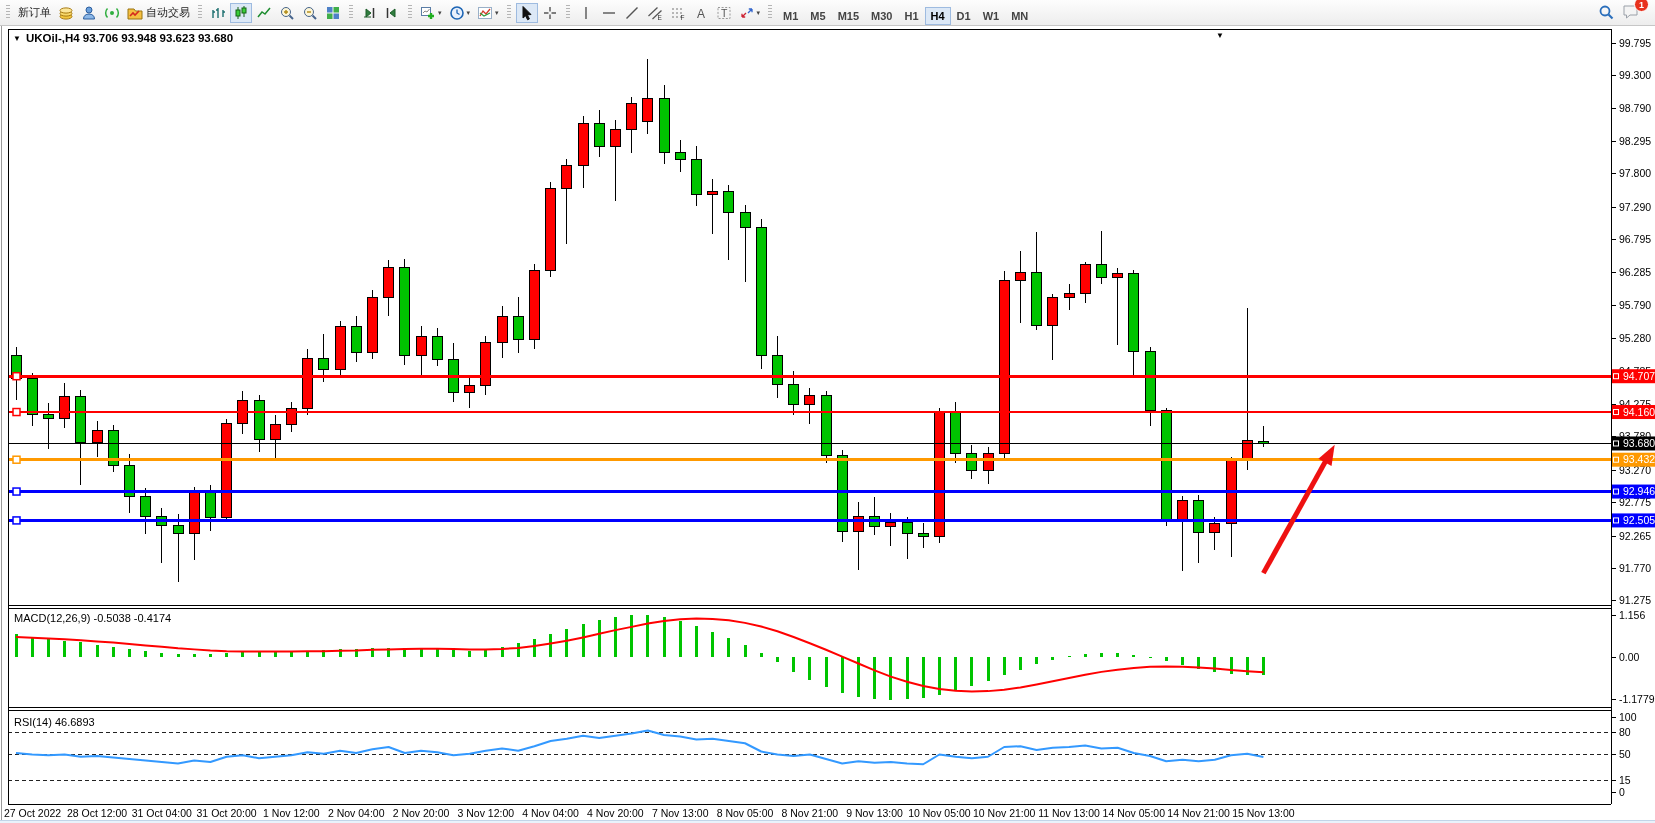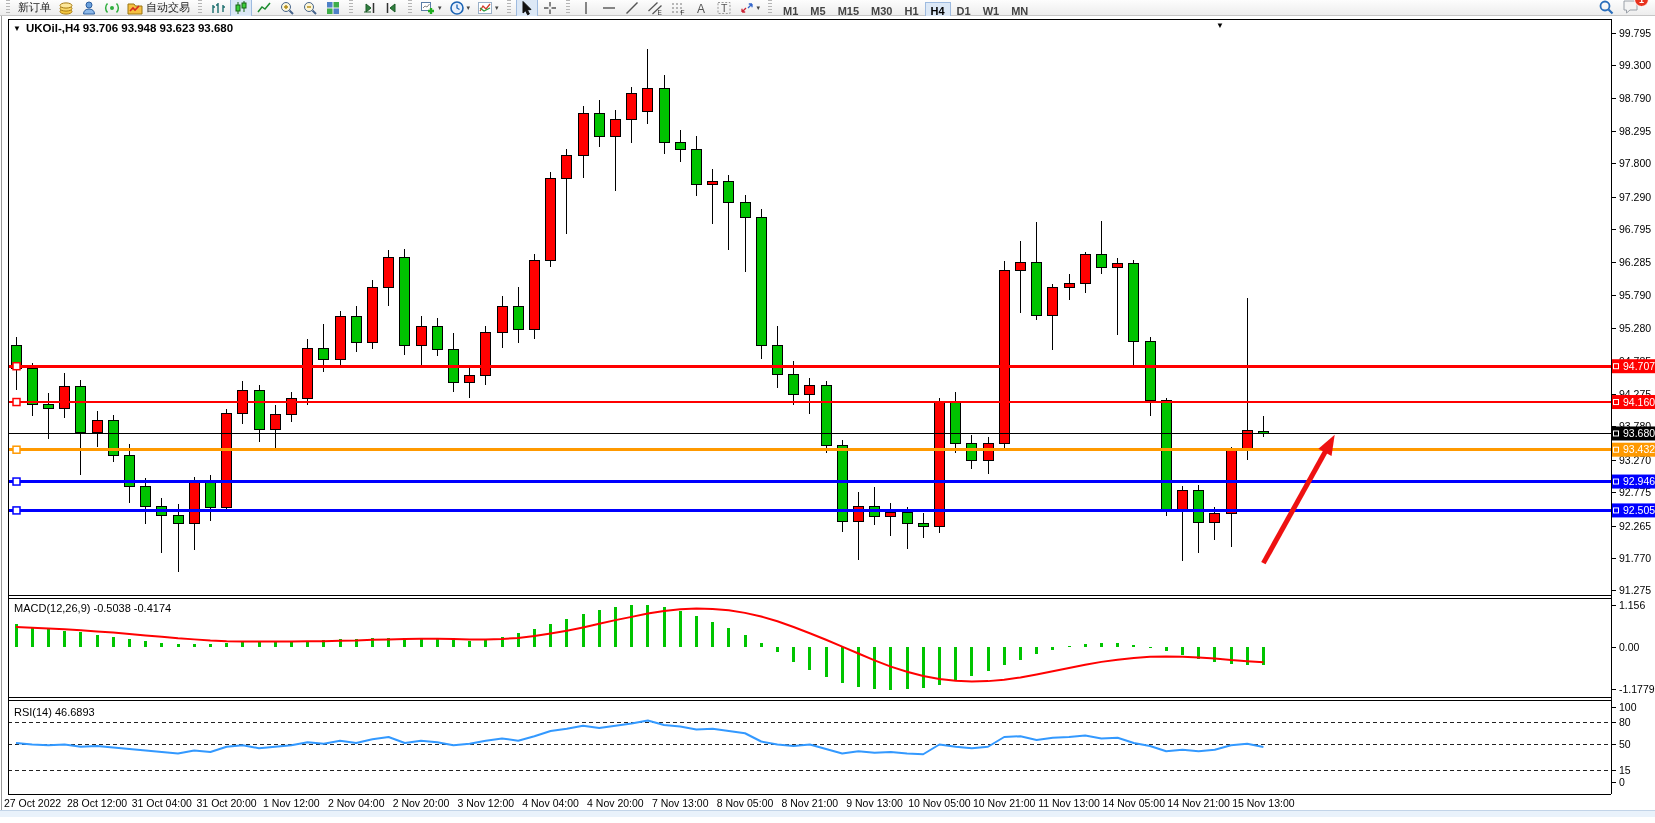--- a/index.html
+++ b/index.html
@@ -1,18 +1,18 @@
 <!DOCTYPE html>
 <html><head>
 <meta charset="utf-8">
 <style>
   html,body{margin:0;padding:0;background:#fff;font-family:"Liberation Sans",sans-serif;}
   .app{width:1655px;height:823px;position:relative;overflow:hidden;background:#fff;}
   
-  .toolbar{height:16px;display:flex;align-items:center;padding:3px 2px;gap:1px;
+  .toolbar{height:26px;display:flex;align-items:center;padding:3px 2px;gap:1px;
     background:linear-gradient(#fdfdfd,#ededed);border-bottom:1px solid #c6c6c6;box-sizing:border-box;}
   .grip{width:4px;height:15px;margin:0 4px;
     background:repeating-linear-gradient(to bottom,#b5b5b5 0 1px,transparent 1px 3px);}
   .tb{height:20px;min-width:20px;display:inline-flex;align-items:center;justify-content:center;
     border:1px solid transparent;background:transparent;padding:0 2px;font:11px "Liberation Sans",sans-serif;
     color:#222;box-sizing:border-box;cursor:default;}
   .tb.pressed{border:1px solid #9ebbe0;background:#dce8f6;}
   .tb .lbl{margin-left:3px;text-align:right;}
   .caret{font-size:7px;color:#444;margin-left:2px;}
   .tfbtn{height:18px;padding:0 5px;font:bold 11px "Liberation Sans",sans-serif;color:#444;

